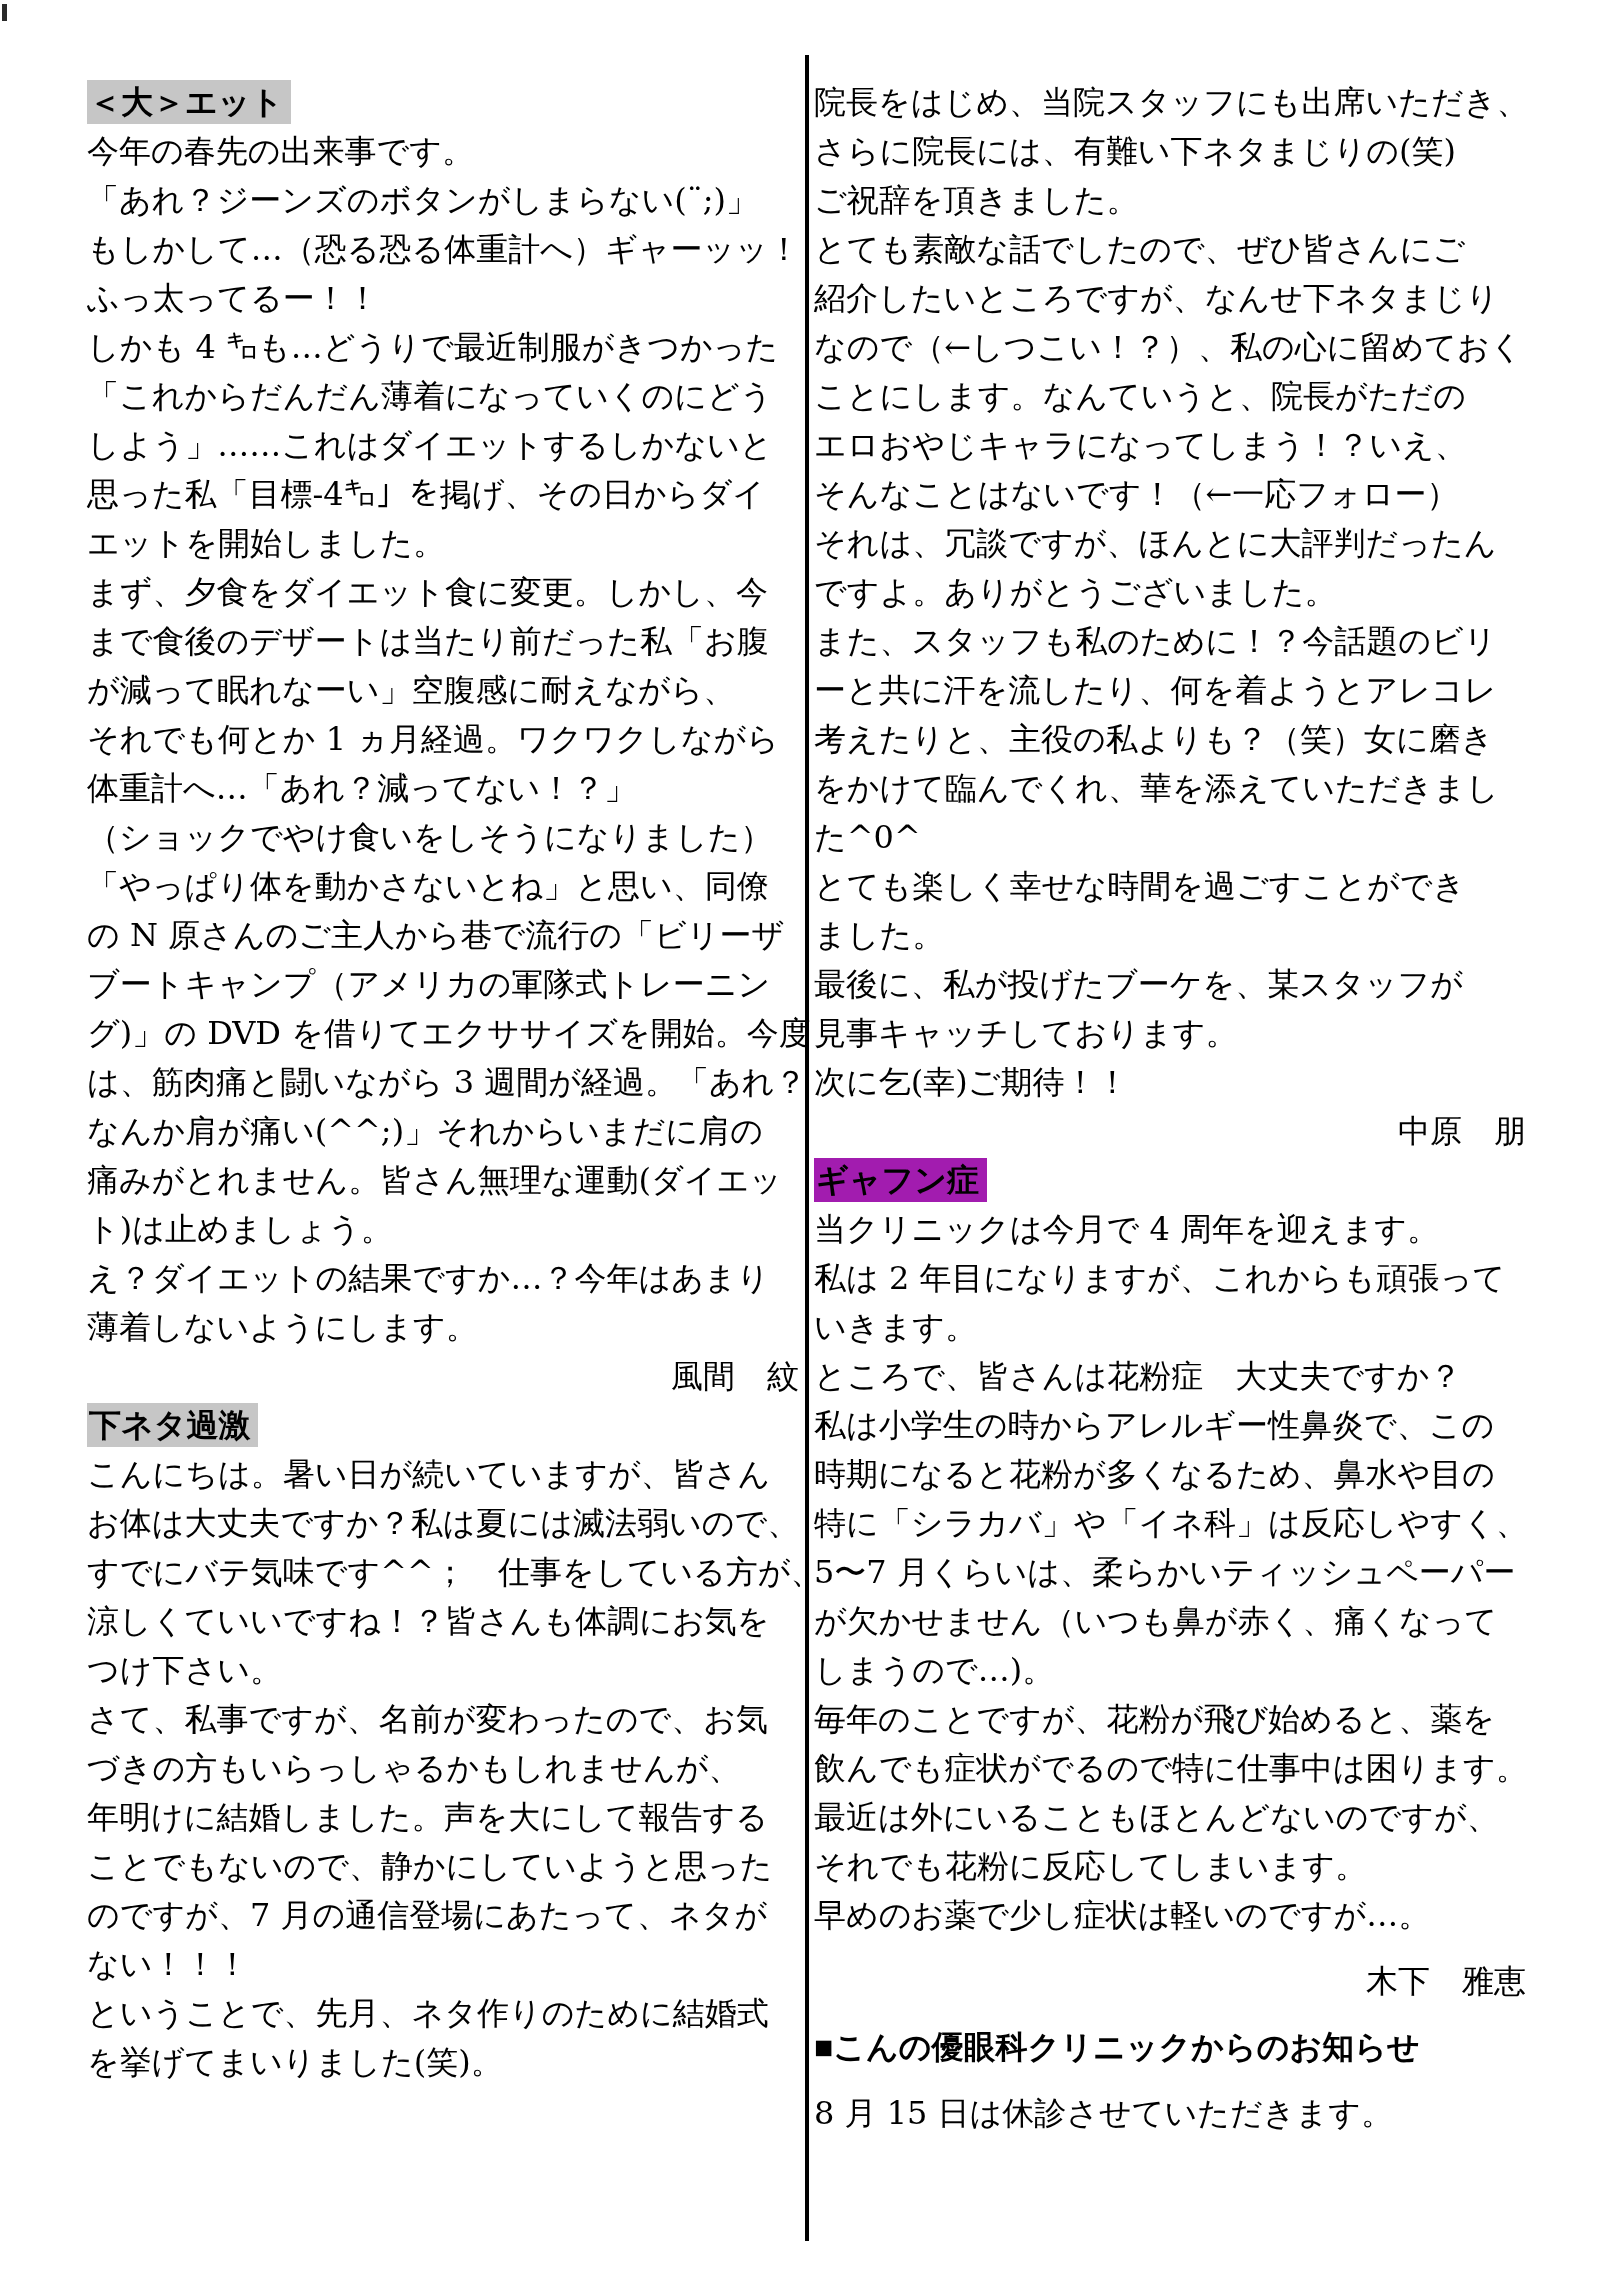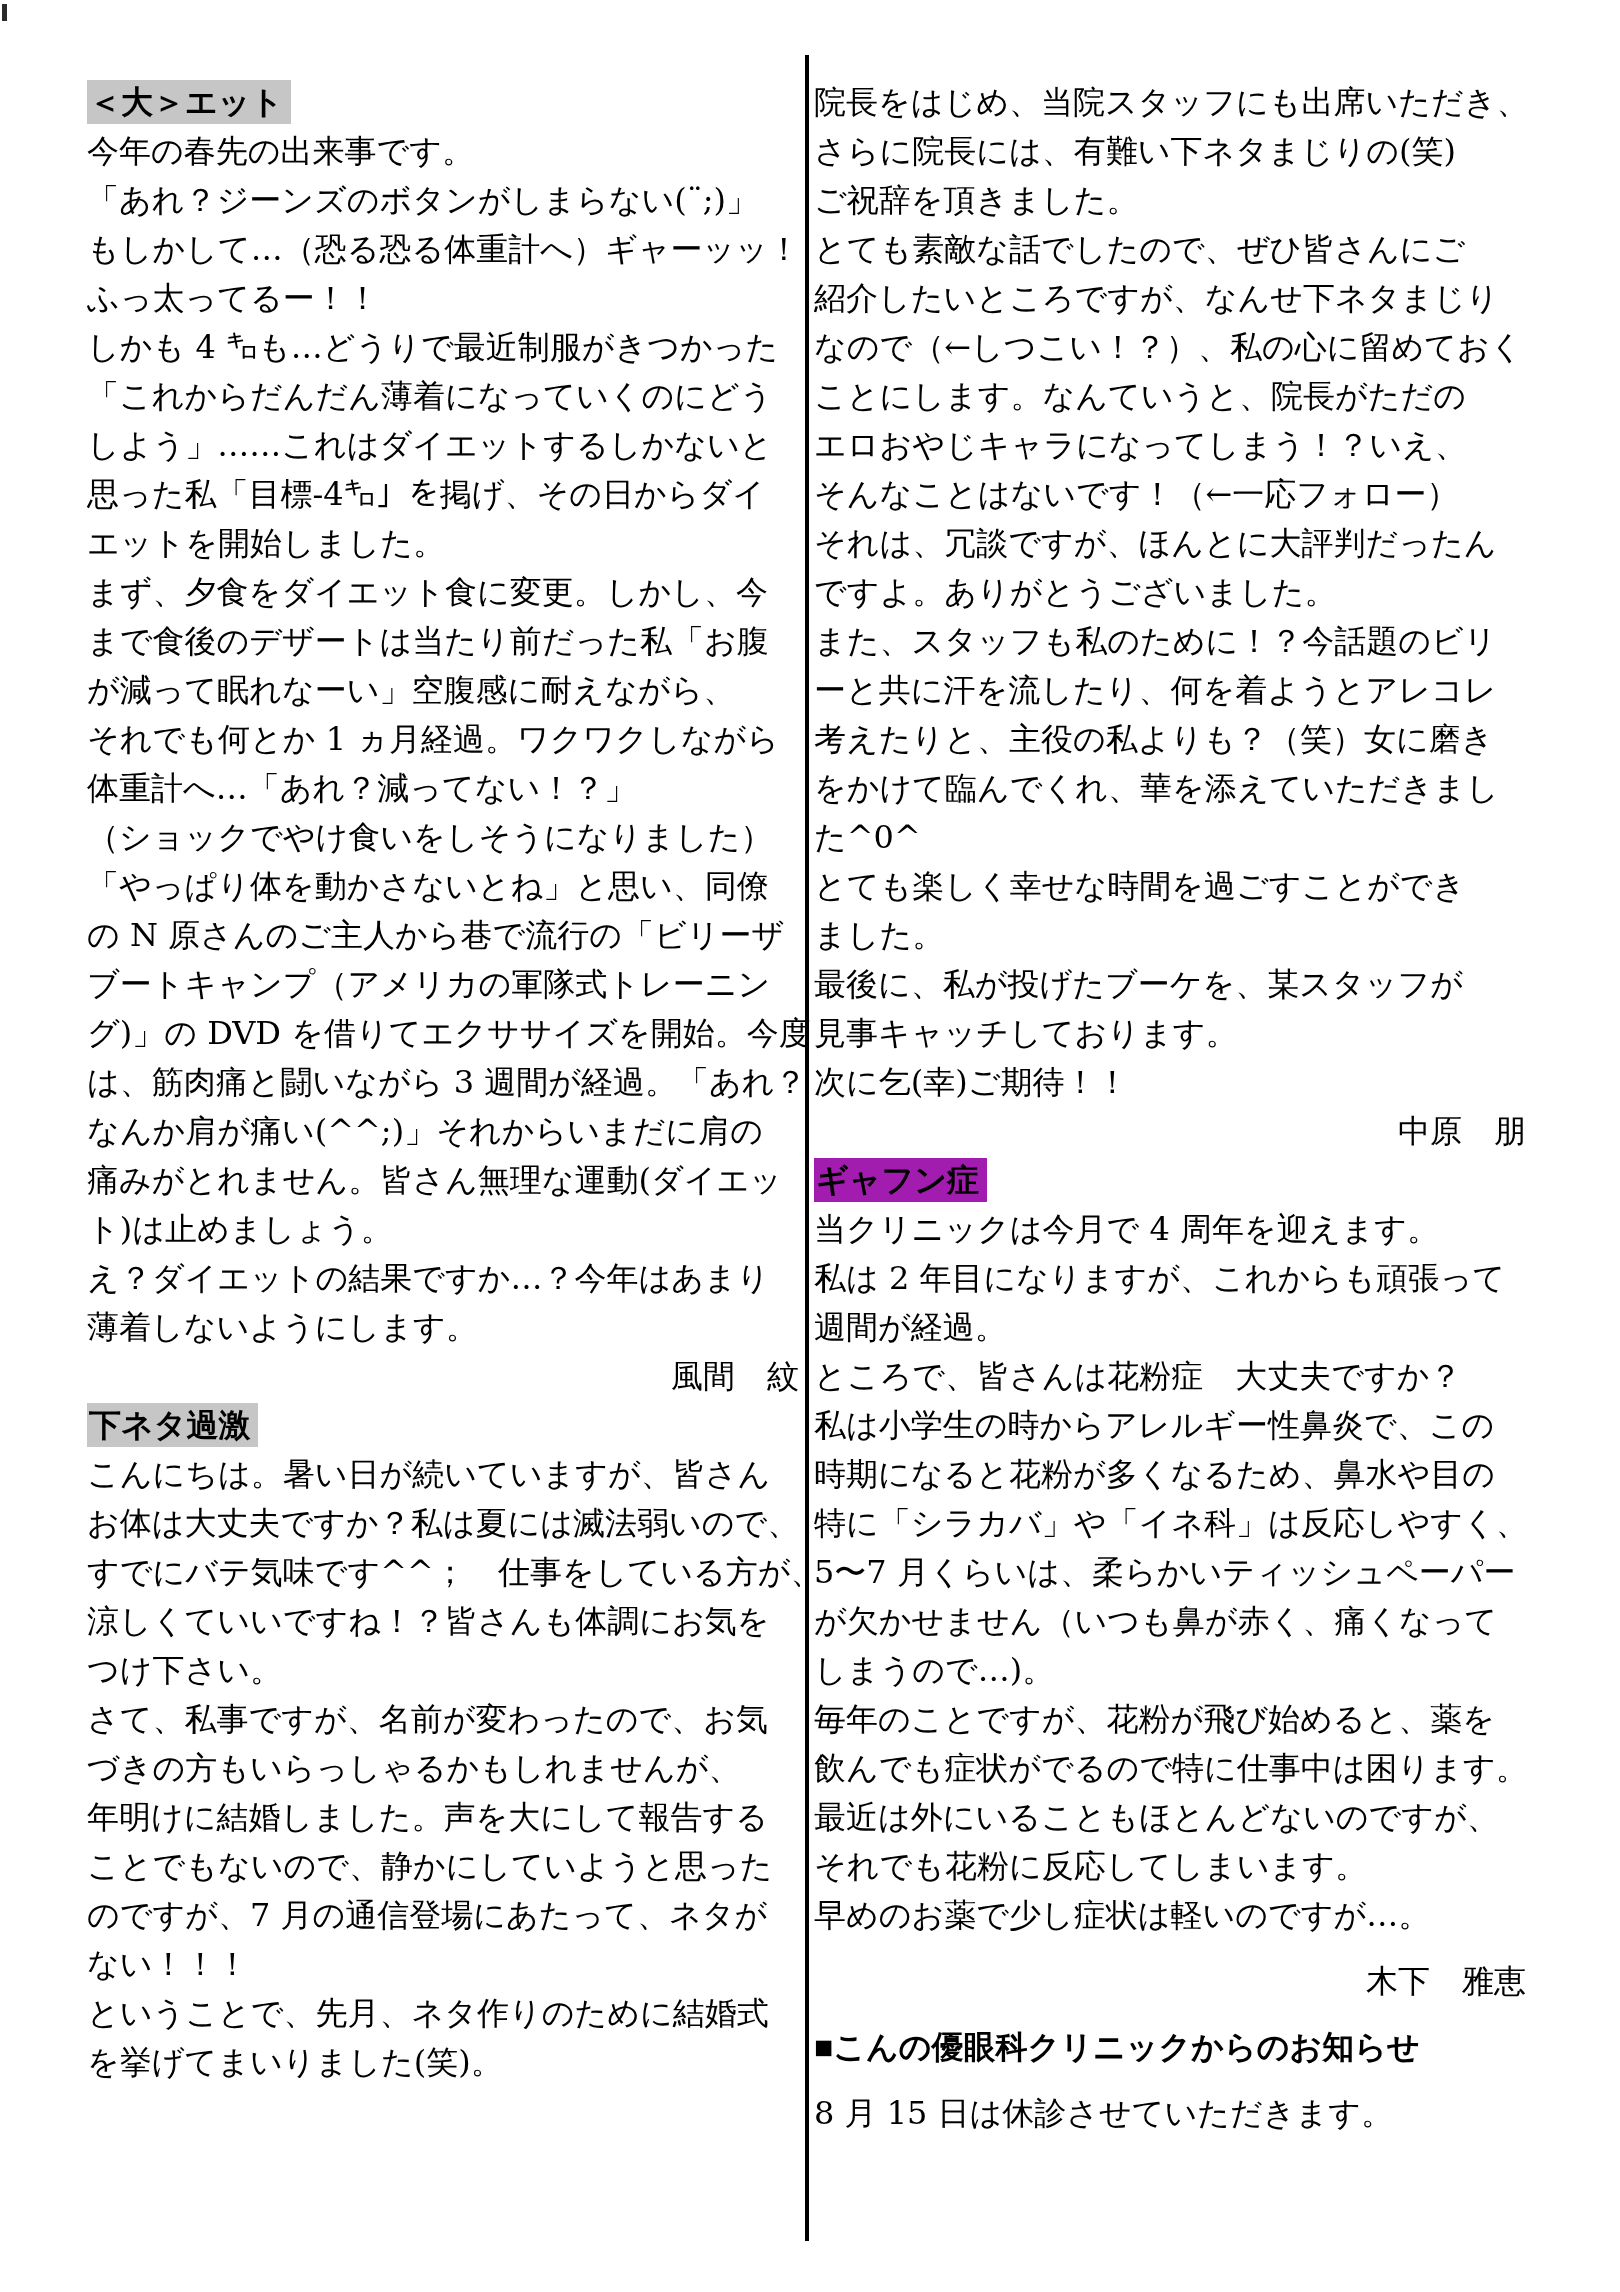--- a/index.html
+++ b/index.html
@@ -114,21 +114,21 @@
       <div class="line p">た^0^</div>
       <div class="line p">とても楽しく幸せな時間を過ごすことができ</div>
       <div class="line p">ました。</div>
       <div class="line p">最後に、私が投げたブーケを、某スタッフが</div>
       <div class="line p">見事キャッチしております。</div>
       <div class="line p">次に乞(幸)ご期待！！</div>
       <div class="line sig">中原　朋</div>
       <div class="line h"><span class="hl" style="background: #a21caf; text-align: center;">ギャフン症</span></div>
       <div class="line p">当クリニックは今月で 4 周年を迎えます。</div>
       <div class="line p">私は 2 年目になりますが、これからも頑張って</div>
-      <div class="line p">週間が経過。</div>
+      <div class="line p">いきます。</div>
       <div class="line p">ところで、皆さんは花粉症　大丈夫ですか？</div>
       <div class="line p">私は小学生の時からアレルギー性鼻炎で、この</div>
       <div class="line p">時期になると花粉が多くなるため、鼻水や目の</div>
       <div class="line p">特に「シラカバ」や「イネ科」は反応しやすく、</div>
       <div class="line p">5〜7 月くらいは、柔らかいティッシュペーパー</div>
       <div class="line p">が欠かせません（いつも鼻が赤く、痛くなって</div>
       <div class="line p">しまうので…)。</div>
       <div class="line p">毎年のことですが、花粉が飛び始めると、薬を</div>
       <div class="line p">飲んでも症状がでるので特に仕事中は困ります。</div>
       <div class="line p">最近は外にいることもほとんどないのですが、</div>

